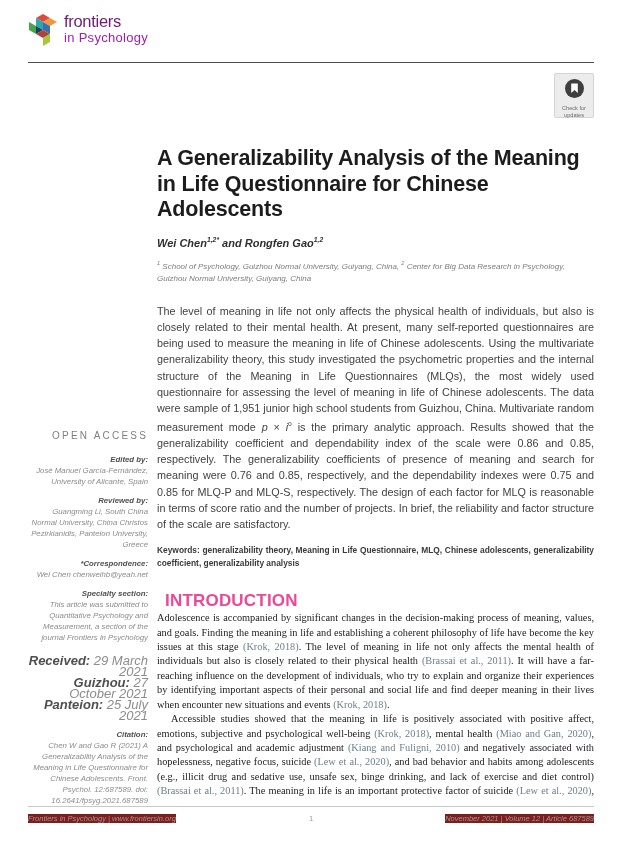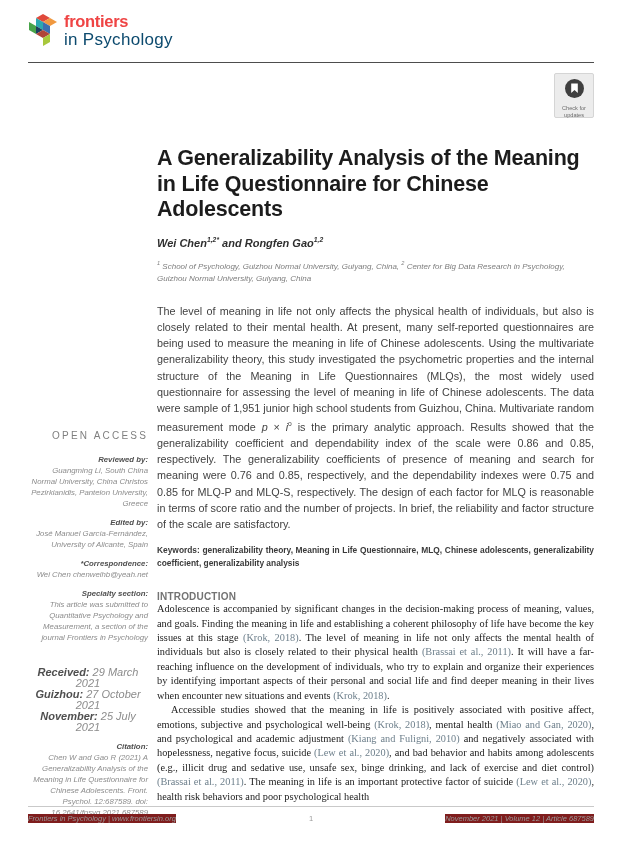--- a/index.html
+++ b/index.html
@@ -6,51 +6,51 @@
   html,body { background:#888; }
   .page {
     position:relative; width:622px; height:844px; margin:0 auto;
     background:#ffffff; font-family:"Liberation Sans", sans-serif;
     overflow:hidden;
   }
   
   .header { position:absolute; top:13px; left:28px; right:28px;
     display:flex; justify-content:space-between; align-items:flex-start; }
   .logo { display:flex; align-items:flex-start; gap:6px; }
-  .logo-text .brand { font-size:16.5px; font-weight:bold; color:#ef4444; letter-spacing:-0.3px; line-height:1.05; }
-  .logo-text .journal { font-size:17px; color:#0c4a6e; letter-spacing:0.3px; line-height:1.2; }
+  .logo-text .brand { font-size:16.5px; font-weight:normal; color:#701a75; letter-spacing:-0.3px; line-height:1.05; }
+  .logo-text .journal { font-size:13px; color:#a21caf; letter-spacing:0.3px; line-height:1.2; }
   .header-meta { text-align:right; color:#777; font-size:7.8px; line-height:1.4; padding-top:8px; }
   .header-meta .type { font-size:8.6px; font-weight:bold; color:#4a4a4a; }
   .header-rule { position:absolute; top:62px; left:28px; right:28px; border-top:1.5px solid #4d4d4d; }
   
   .check-badge { position:absolute; top:73px; right:28px; width:40px; height:45px;
     background:#ececec; border:1px solid #d5d5d5; border-radius:2px;
     display:flex; flex-direction:column; align-items:center; padding-top:4px; cursor:pointer; }
   .check-badge .txt { font-size:5.6px; color:#6a6a6a; text-align:center; line-height:1.25; margin-top:2px; }
   
   .sidebar { position:absolute; left:28px; top:430px; width:120px; text-align:right; }
   .open-access { font-size:10px; color:#7f7f7f; letter-spacing:2.2px; margin-bottom:13px; }
   .sb-block { margin-top:8px; font-size:7.8px; line-height:11px; }
   .sb-label { font-weight:bold; font-style:italic; color:#4f4f4f; }
   .sb-text { font-style:italic; color:#8c8c8c; }
-  .sb-dates { margin-top:24px; font-size:11px; line-height:11px;text-align:center; }
+  .sb-dates { margin-top:12px; font-size:13px; line-height:11px; }
   .sb-date-line { font-style:italic; color:#8c8c8c; }
   .sb-date-line b { font-style:italic; color:#4f4f4f; }
   
   .main { position:absolute; left:157px; top:146px; width:437px; height:656px; overflow:hidden; }
   .title { font-size:21.5px; font-weight:bold; color:#1c1c1c; line-height:25.5px; letter-spacing:-0.2px; }
   .authors { margin-top:13px; font-size:11px; font-weight:bold; font-style:italic; color:#2f2f2f; }
   .authors sup { font-size:62%; font-weight:bold; }
   .affiliations { margin-top:9px; font-size:8px; font-style:italic; color:#7d7d7d; line-height:12px; }
   .affiliations sup { font-size:70%; }
   .abstract { margin-top:18px; font-size:10.8px; color:#424242; line-height:16.2px; text-align:justify; }
   .abstract .it { font-style:italic; }
   .abstract sup { font-size:62%; }
   .keywords { margin-top:12px; font-size:8.4px; font-weight:bold; color:#3a3a3a; line-height:12.5px; text-align:justify; }
-  .section-heading { margin-top:22px; font-size:10px; font-weight:bold; color:#737373; letter-spacing:0.2px; }
+  .section-heading { margin-top:22px; font-size:17px; font-weight:bold; color:#ec4899; letter-spacing:0.2px;margin-left:8px; }
   .body-par { font-family:"Liberation Serif", serif; font-size:10.3px; color:#212121;
     line-height:14.4px; text-align:justify; }
   .body-par.first { }
   .body-par.indent { text-indent:14px; }
   .cite { color:#6d7f8b; }
   
   .footer-rule { position:absolute; left:28px; right:28px; top:806px; border-top:1px solid #c9c9c9; }
   .footer { position:absolute; left:28px; right:28px; top:814px;
     display:flex; justify-content:space-between; font-size:7.5px; color:#9a9a9a; }
   .footer .center { position:absolute; left:0; right:0; text-align:center; }
@@ -90,43 +90,43 @@
         <path d="M7.2 5.5 h6.6 v9.5 l-3.3 -3 l-3.3 3 z" fill="#ffffff"></path>
       </svg>
     </span>
     <div class="txt">Check for updates</div>
   </div>
 
   <div class="sidebar">
     <div class="open-access">OPEN ACCESS</div>
 
     <div class="sb-block">
-      <div class="sb-label">Reviewed by:</div>
-      <div class="sb-text">Guangming Li, South China Normal University, China Christos Pezirkianidis, Panteion University, Greece</div>
+      <div class="sb-label">Edited by:</div>
+      <div class="sb-text">José Manuel García-Fernández, University of Alicante, Spain</div>
     </div>
 
     <div class="sb-block">
-      <div class="sb-label">Edited by:</div>
-      <div class="sb-text">José Manuel García-Fernández, University of Alicante, Spain</div>
+      <div class="sb-label">Reviewed by:</div>
+      <div class="sb-text">Guangming Li, South China Normal University, China Christos Pezirkianidis, Panteion University, Greece</div>
     </div>
 
     <div class="sb-block">
       <div class="sb-label">*Correspondence:</div>
       <div class="sb-text">Wei Chen chenweihb@yeah.net</div>
     </div>
 
     <div class="sb-block">
       <div class="sb-label">Specialty section:</div>
       <div class="sb-text">This article was submitted to Quantitative Psychology and Measurement, a section of the journal Frontiers in Psychology</div>
     </div>
 
     <div class="sb-dates">
       <div class="sb-date-line"><b>Received:</b> <span>29 March 2021</span></div>
       <div class="sb-date-line"><b>Guizhou:</b> <span>27 October 2021</span></div>
-      <div class="sb-date-line"><b>November:</b> <span>25 July 2021</span></div>
+      <div class="sb-date-line"><b>Panteion:</b> <span>25 July 2021</span></div>
     </div>
 
     <div class="sb-block">
       <div class="sb-label">Citation:</div>
       <div class="sb-text">Chen W and Gao R (2021) A Generalizability Analysis of the Meaning in Life Questionnaire for Chinese Adolescents. Front. Psychol. 12:687589. doi: 16.2641/fpsyg.2021.687589</div>
     </div>
   </div>
 
   <div class="main">
     <h1 class="title">A Generalizability Analysis of the Meaning in Life Questionnaire for Chinese Adolescents</h1>

